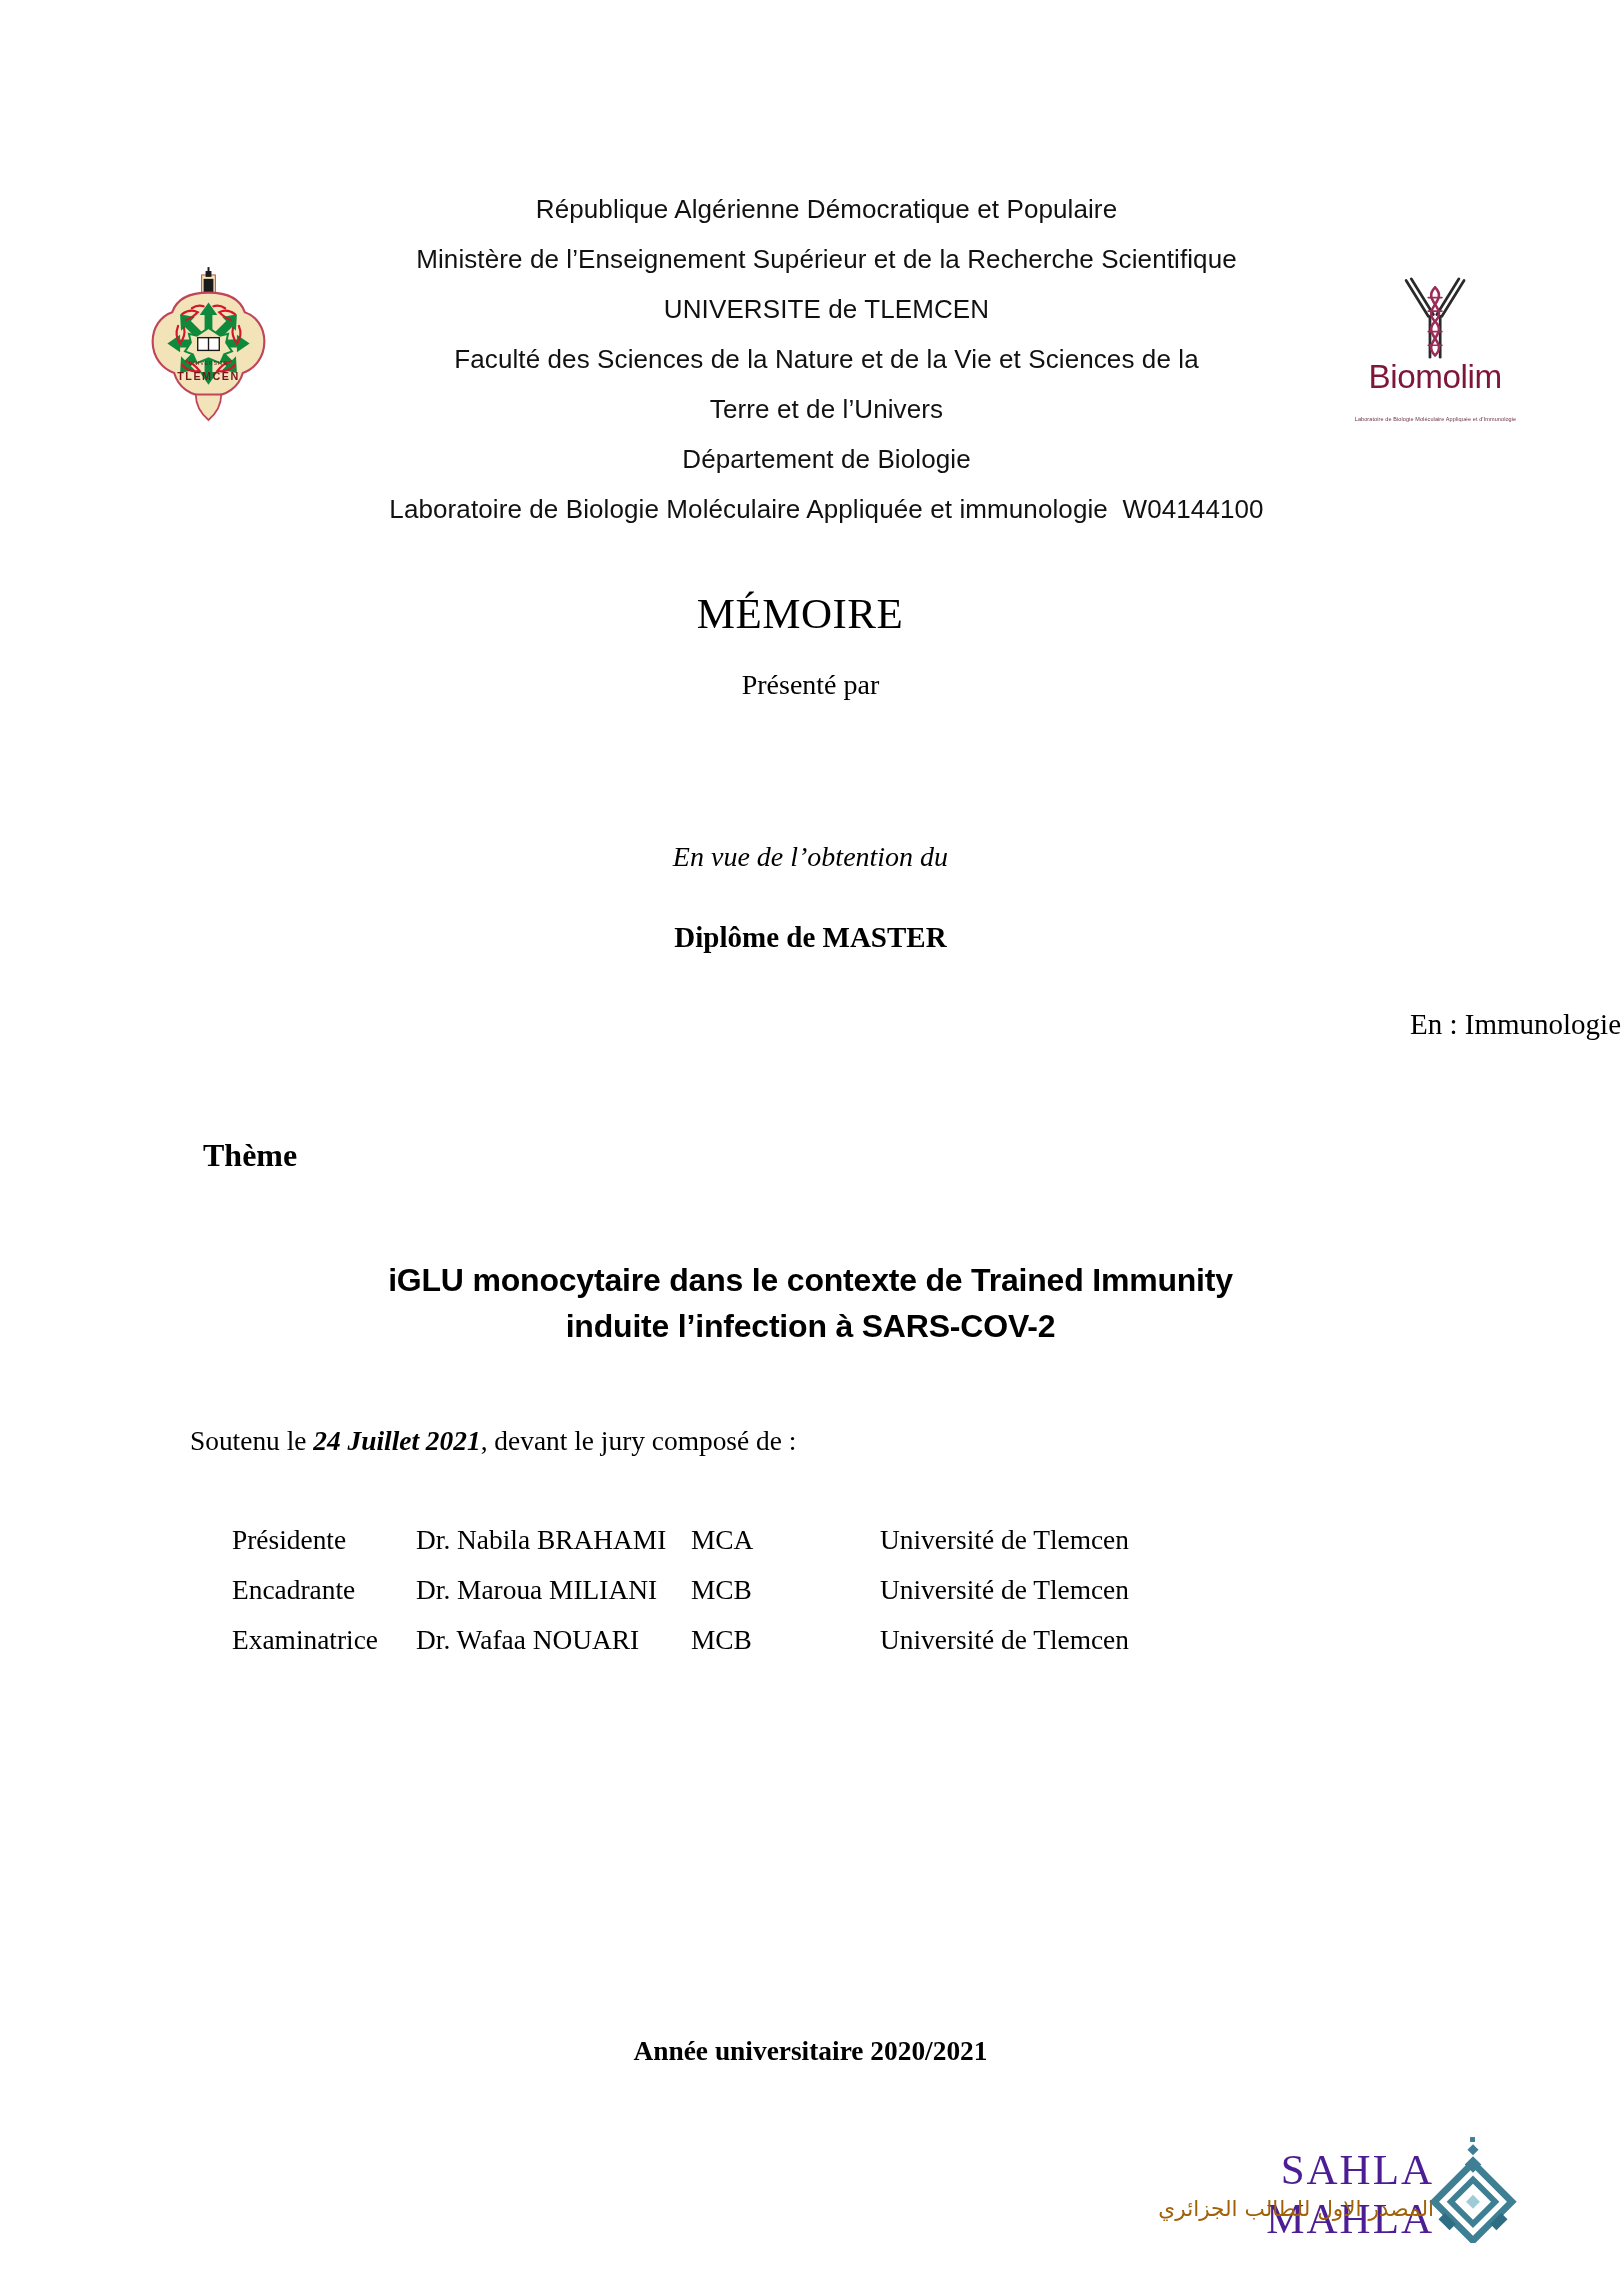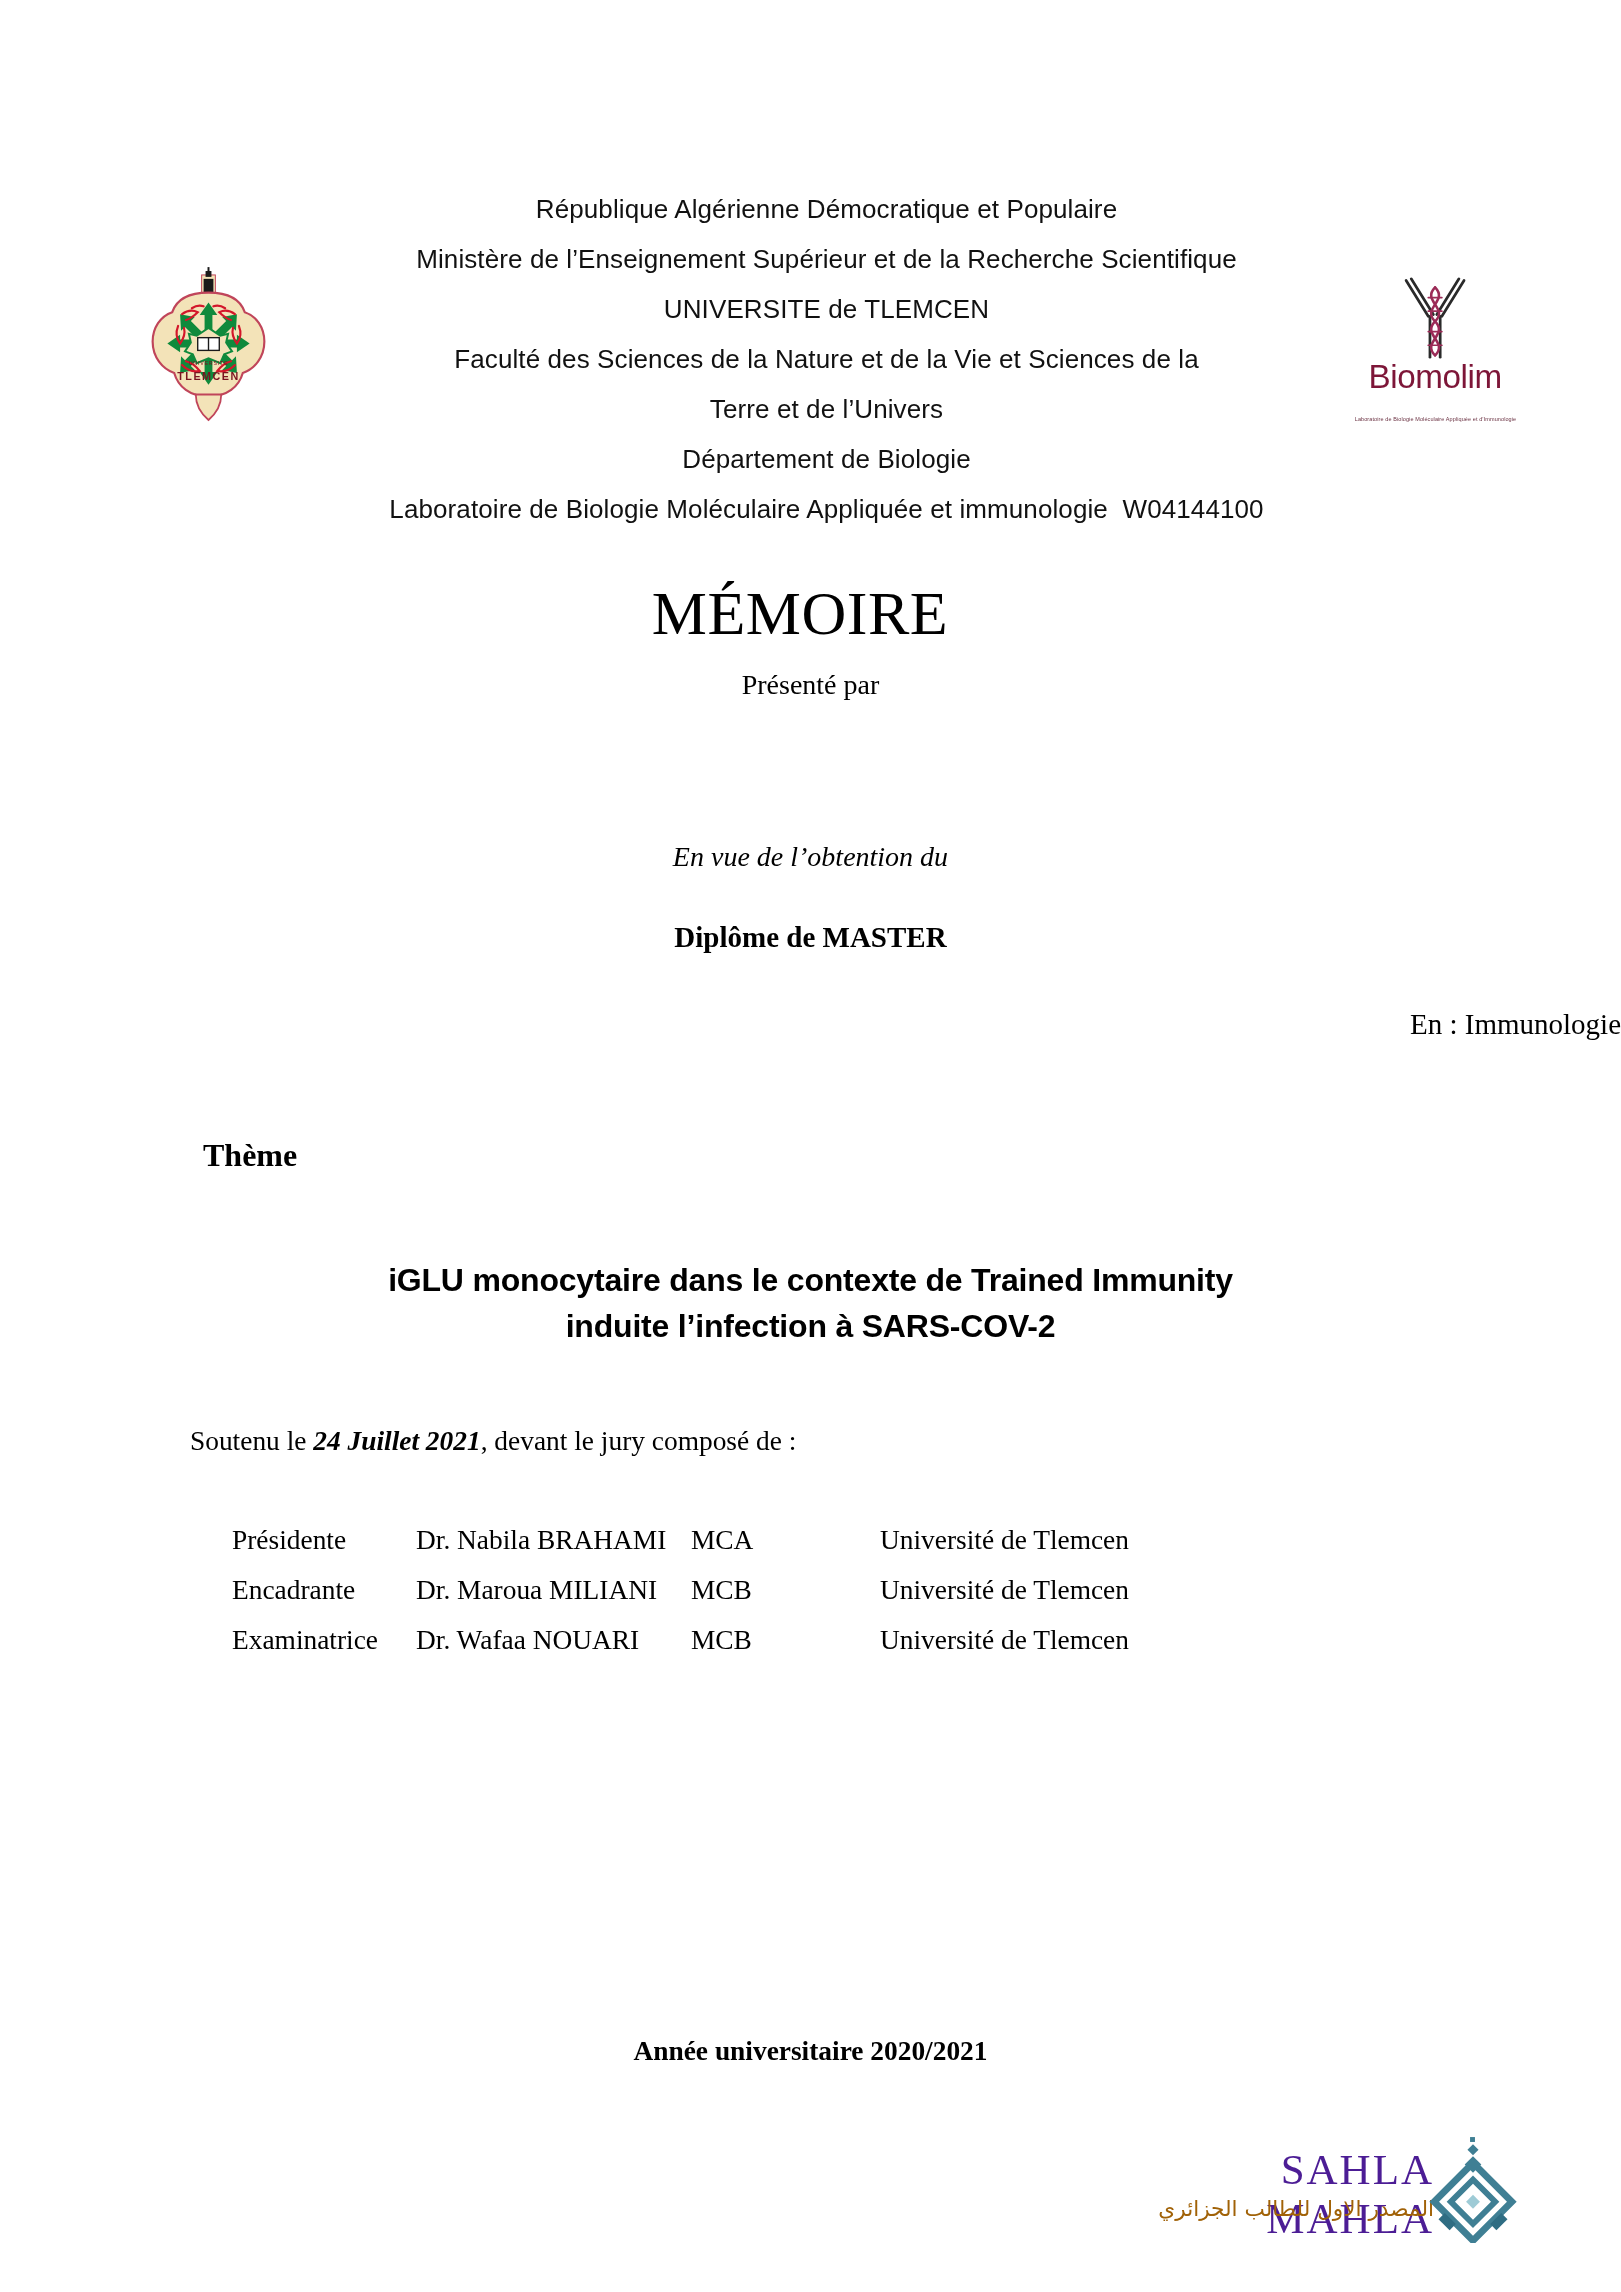--- a/index.html
+++ b/index.html
@@ -69,21 +69,21 @@
   }
 
   
   .memoire {
     position: absolute;
     top: 584px;
     left: 0;
     width: 1600px;
     text-align: center;
     font-family: "Liberation Serif", serif;
-    font-size: 62px;
+    font-size: 43px;
     line-height: 59px;
     letter-spacing: 0.5px;
   }
   .presente-par {
     position: absolute;
     top: 669px;
     left: 0;
     width: 1621px;
     text-align: center;
     font-size: 28px;

